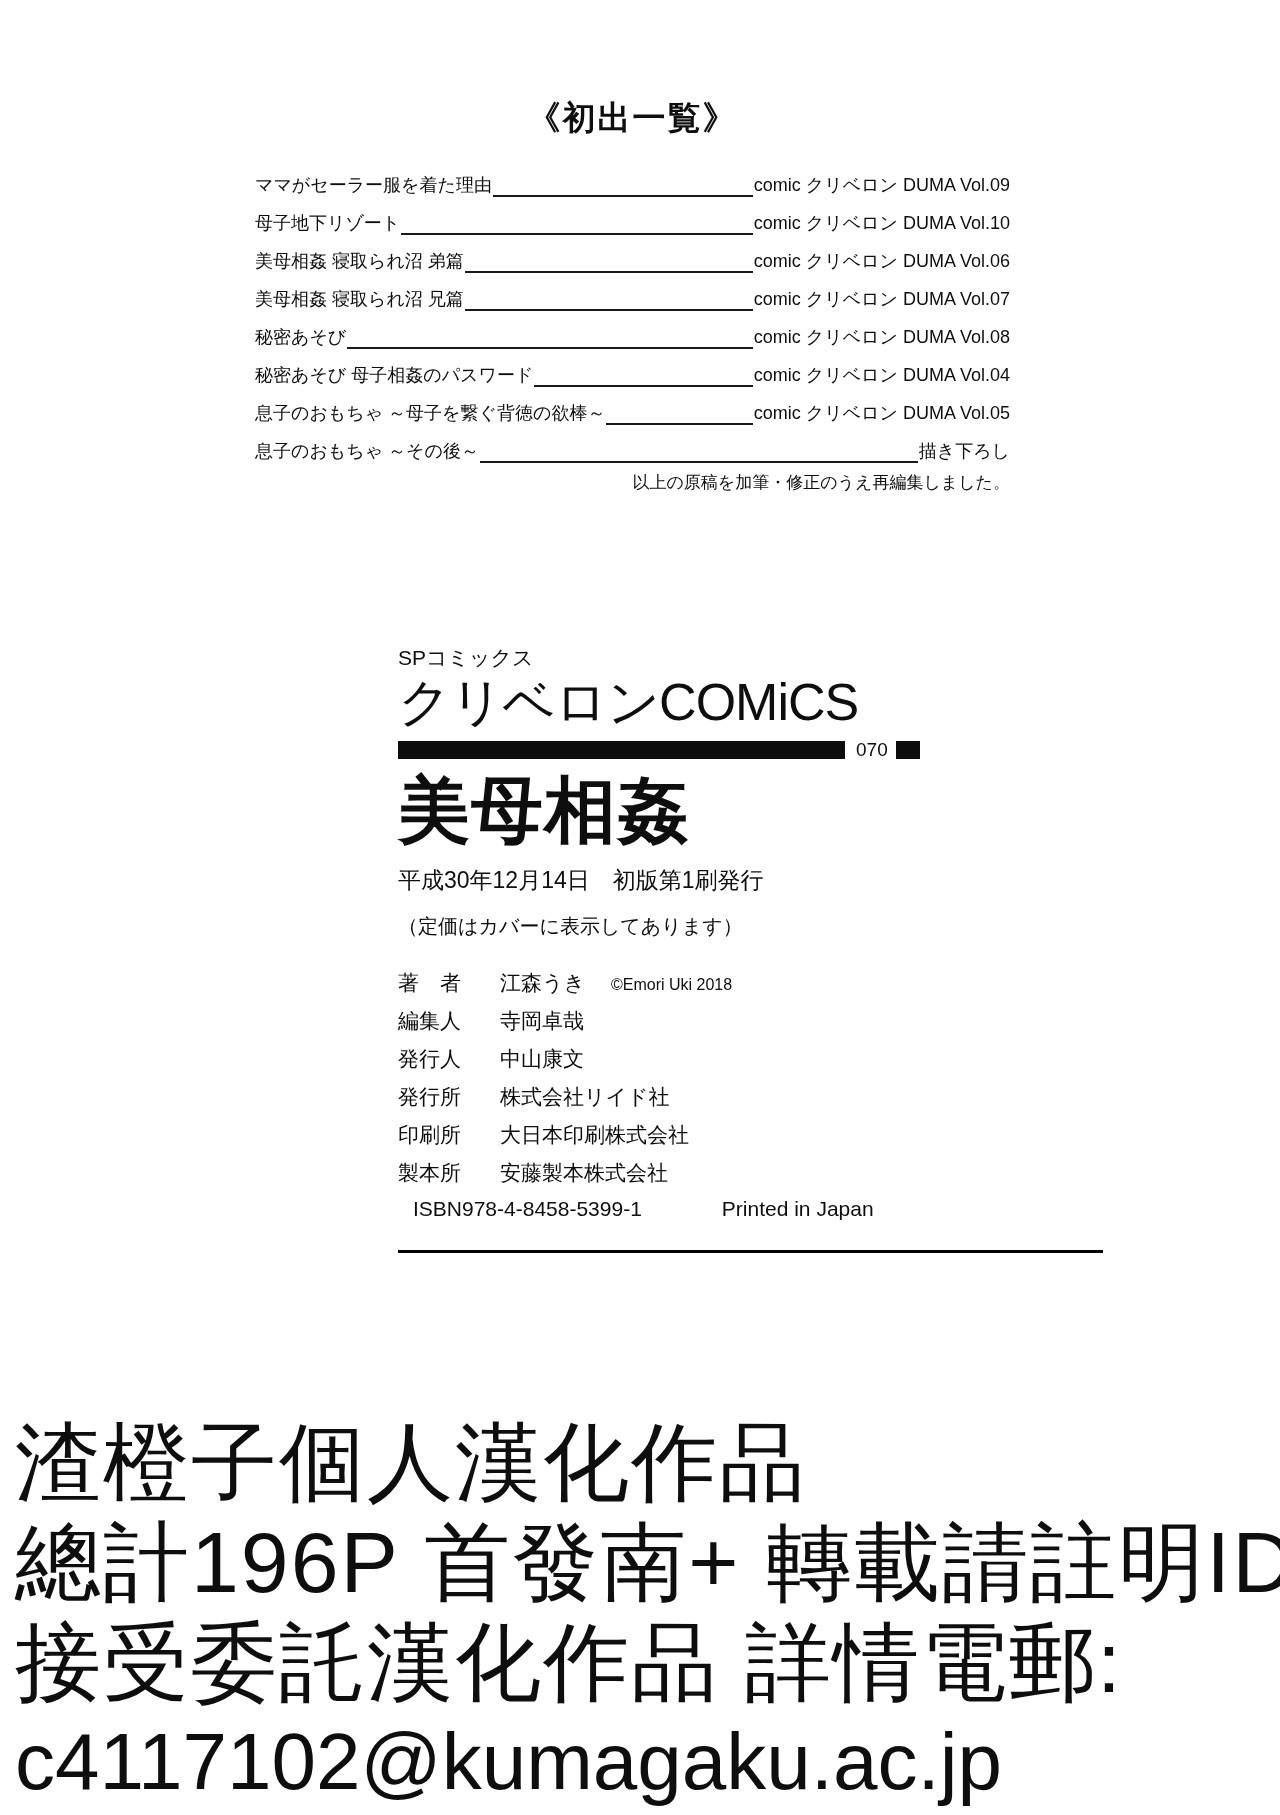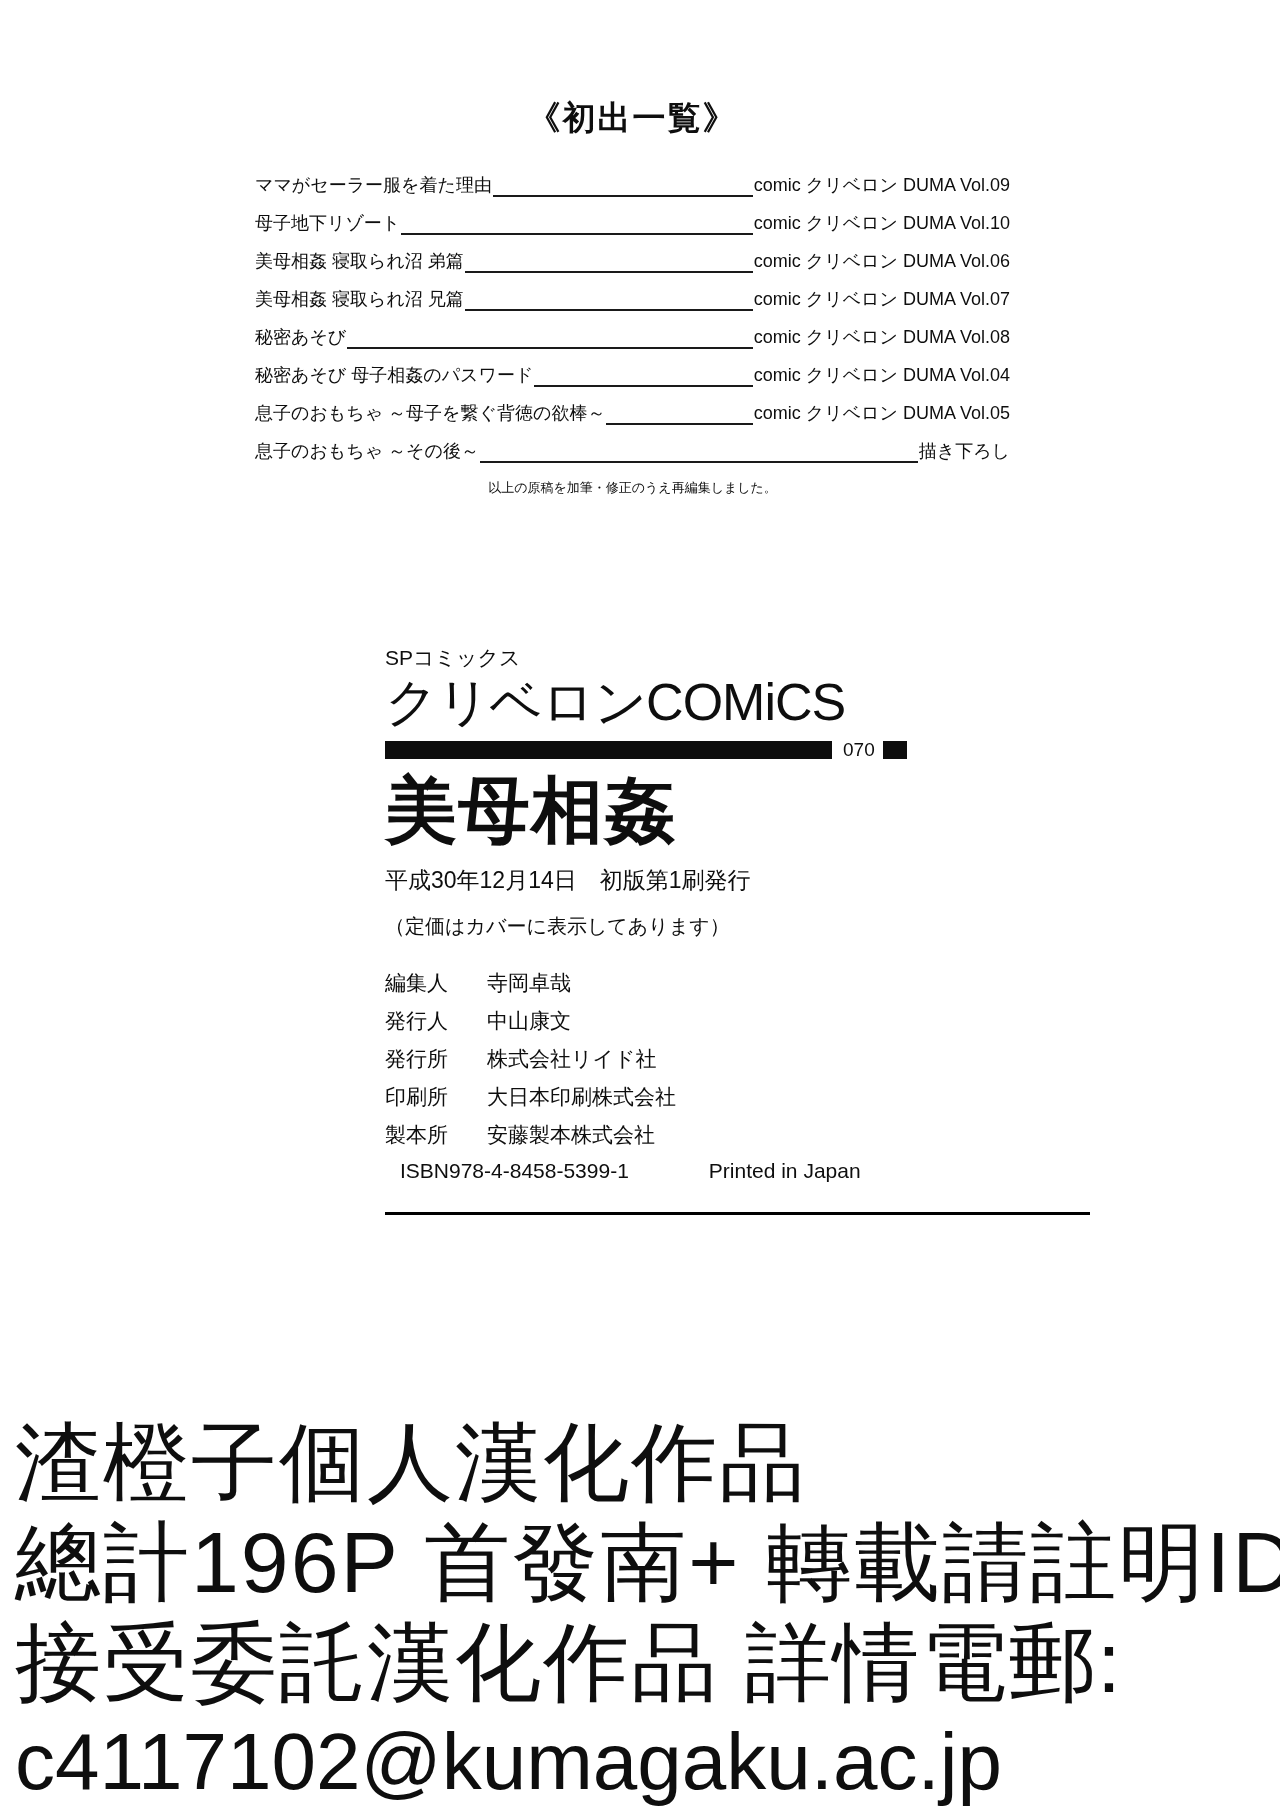--- a/index.html
+++ b/index.html
@@ -13,24 +13,24 @@
   }
   .page { position:absolute; inset:0; }
 
   
   .pub-list { position:absolute; left:255px; top:96px; width:755px; }
   .pub-heading { text-align:center; font-size:33px; font-weight:bold; letter-spacing:2px; margin-bottom:18px;font-family:Liberation Serif, serif; }
   .pub-row { display:flex; align-items:flex-end; height:38px; font-size:18px; white-space:nowrap; }
   .pub-title { flex:0 0 auto; }
   .pub-leader { flex:1 1 auto; border-top:2px solid #1a1a1a; margin:0 1px; min-width:30px; }
   .pub-source { flex:0 0 auto; }
-  .pub-note { text-align:center; font-size:13px; margin-top:16px; }
+  .pub-note { text-align:right; font-size:17px; margin-top:8px; }
 
   
-  .colophon { position:absolute; left:385px; top:644px; width:710px; }
+  .colophon { position:absolute; left:398px; top:644px; width:710px; }
   .imprint-small { font-size:21px; }
   .imprint-large { font-size:52px; letter-spacing:-1px; margin-top:2px; line-height:1.08; }
   .bar-row { display:flex; align-items:center; margin-top:11px; height:18px; }
   .bar { width:447px; height:18px; background:#0d0d0d; }
   .bar-num { font-size:19px; margin-left:11px; }
   .bar-square { width:24px; height:18px; background:#0d0d0d; margin-left:8px; }
   .book-title { font-size:72px; font-weight:bold; letter-spacing:1px; margin-top:14px; line-height:1.05; }
   .edition-line { font-size:23px; margin-top:16px; }
   .price-note { font-size:20px; margin-top:17px; }
   .credits { margin-top:29px; font-size:21px; }
@@ -110,20 +110,25 @@
       <span class="bar-num">070</span>
       <span class="bar-square"></span>
     </div>
 
     <h2 class="book-title">美母相姦</h2>
     <div class="edition-line">平成30年12月14日　初版第1刷発行</div>
     <div class="price-note">（定価はカバーに表示してあります）</div>
 
     <div class="credits">
       <div class="credit-row">
+        <span class="credit-label">著　者</span>
+        <span class="credit-value">江森うき</span>
+        <span class="credit-extra">©Emori Uki 2018</span>
+      </div>
+      <div class="credit-row">
         <span class="credit-label">編集人</span>
         <span class="credit-value">寺岡卓哉</span>
       </div>
       <div class="credit-row">
         <span class="credit-label">発行人</span>
         <span class="credit-value">中山康文</span>
       </div>
       <div class="credit-row">
         <span class="credit-label">発行所</span>
         <span class="credit-value">株式会社リイド社</span>

